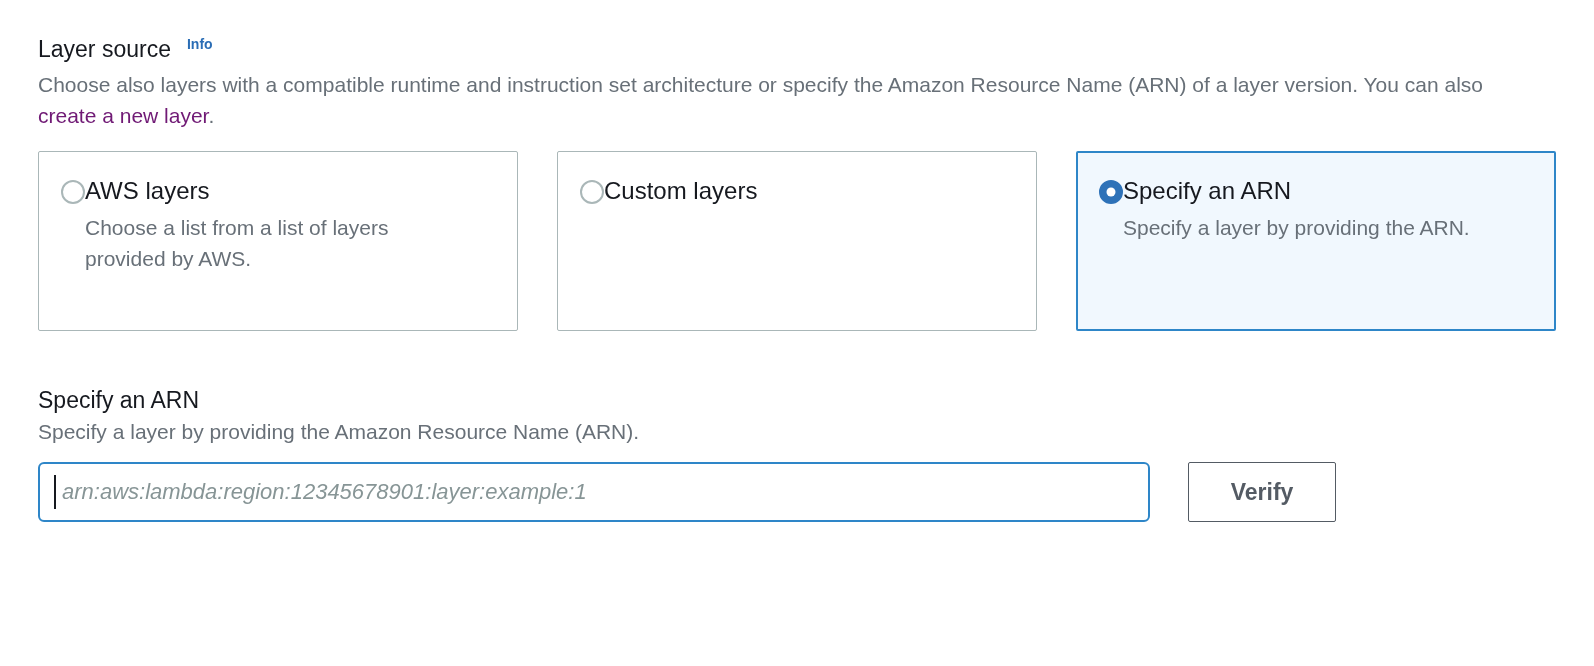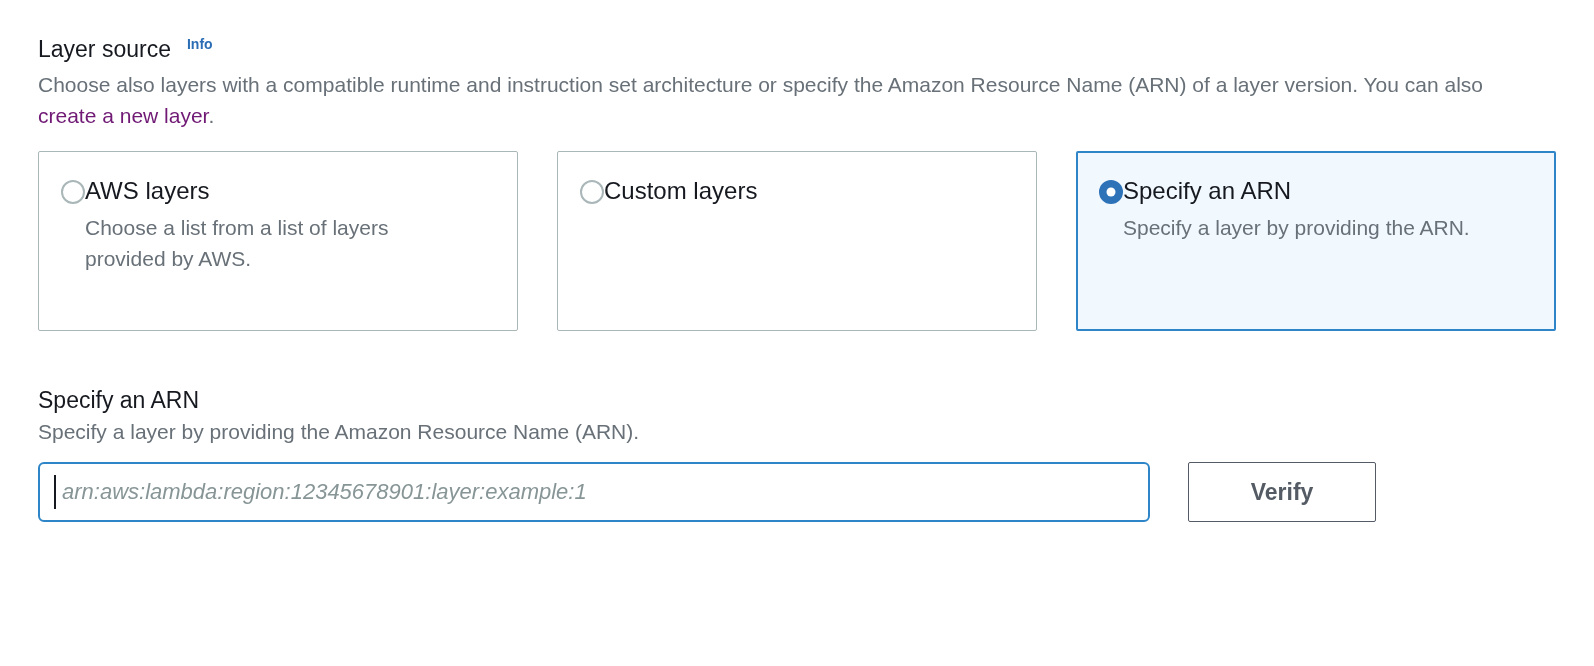--- a/index.html
+++ b/index.html
@@ -175,21 +175,21 @@
   .caret {
     position: absolute;
     left: 16px;
     top: 13px;
     width: 2px;
     height: 34px;
     background: #16191f;
   }
 
   .verify-button {
-    width: 188px;
+    width: 148px;
     height: 60px;
     border: 1px solid #545b64;
     border-radius: 2px;
     background: #ffffff;
     color: #545b64;
     font-family: "Liberation Sans", sans-serif;
     font-size: 23px;
     font-weight: bold;
     cursor: pointer;
   }

